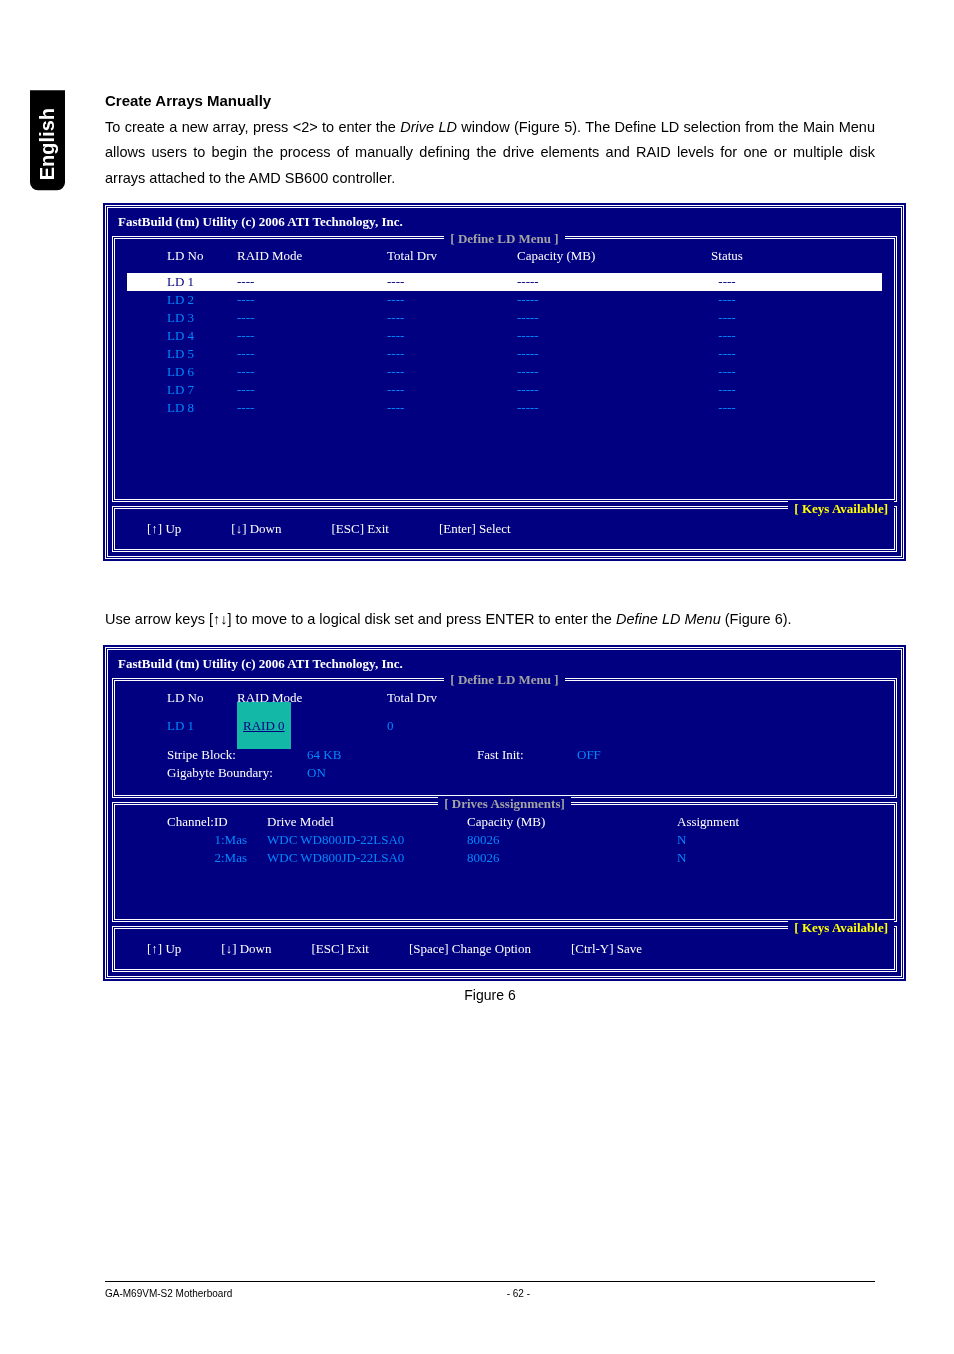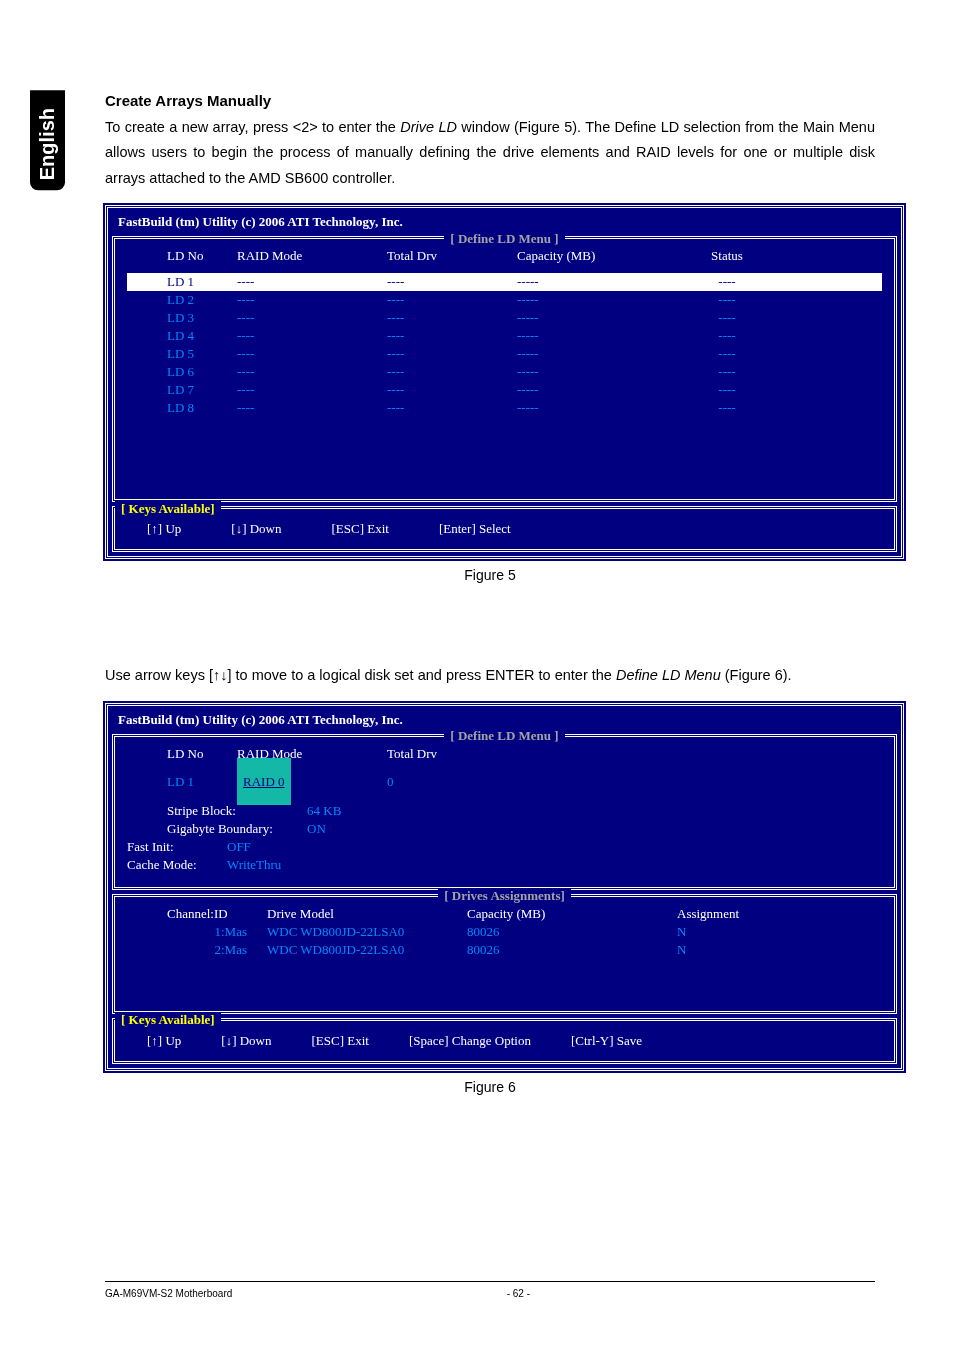--- a/index.html
+++ b/index.html
@@ -99,21 +99,21 @@
   .keys-box {
     border: 3px double #fff;
     margin: 0 4px 4px 4px;
     position: relative;
     padding: 12px 12px;
   }
   .keys-label {
     position: absolute;
     top: -0.65em;
     left: 0; right: 0;
-    text-align: left;
+    text-align: right;
   }
   .keys-label span {
     background: #000080;
     color: #ffff00;
     padding: 0 6px;
     font-weight: bold;
   }
   .keys-content {
     display: flex;
     gap: 50px;
@@ -122,21 +122,21 @@
   .figure-caption {
     text-align: center;
     font-size: 14px;
     margin: 6px 0 40px 0;
   }
   .fig6-header-row { display: flex; padding: 1px 0; }
   .fig6-col-ld { width: 110px; padding-left: 40px; }
   .fig6-col-raid { width: 150px; }
   .fig6-col-drv { width: 130px; }
   .raid-selected { background: #14b8a6; color: #000080; padding: 16px 6px; text-decoration: underline; }
-  .options-row { display: flex; margin-top: 12px; flex-direction: column; }
+  .options-row { display: flex; margin-top: 12px; }
   .opt-left { width: 350px; padding-left: 40px; }
   .opt-right { flex: 1; }
   .opt-pair { display: flex; margin-bottom: 2px; }
   .opt-label { color: #fff; width: 140px; }
   .opt-val { color: #0088ff; }
   .opt-label-r { color: #fff; width: 100px; }
   .drive-header { display: flex; padding: 1px 0; }
   .dcol-ch { width: 140px; padding-left: 40px; }
   .dcol-model { width: 200px; }
   .dcol-cap { width: 150px; text-align: left; }
@@ -246,21 +246,20 @@
     <div class="keys-box">
       <div class="keys-label"><span>[  Keys Available]</span></div>
       <div class="keys-content">
         <span>[↑] Up</span>
         <span>[↓] Down</span>
         <span>[ESC] Exit</span>
         <span>[Enter] Select</span>
       </div>
     </div>
   </div>
-  <div class="figure-caption">Figure 5</div>
 
   <div style="height:40px"></div>
 
   <div class="body-text">
     <span>Use arrow keys [↑↓] to move to a logical disk set and press ENTER to enter the </span><span class="italic">Define LD Menu</span><span> (Figure 6).</span>
   </div>
 
   <div class="bios-box">
     <div class="bios-title">FastBuild (tm) Utility (c) 2006 ATI Technology, Inc.</div>
 
@@ -286,24 +285,20 @@
             </div>
             <div class="opt-pair">
               <span class="opt-label">Gigabyte Boundary:</span>
               <span class="opt-val">ON</span>
             </div>
           </div>
           <div class="opt-right">
             <div class="opt-pair">
               <span class="opt-label-r">Fast Init:</span>
               <span class="opt-val">OFF</span>
-            </div>
-            <div class="opt-pair">
-              <span class="opt-label-r">Cache Mode:</span>
-              <span class="opt-val">WriteThru</span>
             </div>
           </div>
         </div>
       </div>
     </div>
 
     <div class="bios-inner">
       <div class="inner-label"><span>[  Drives Assignments]</span></div>
       <div class="bios-content">
         <div class="drive-header">

